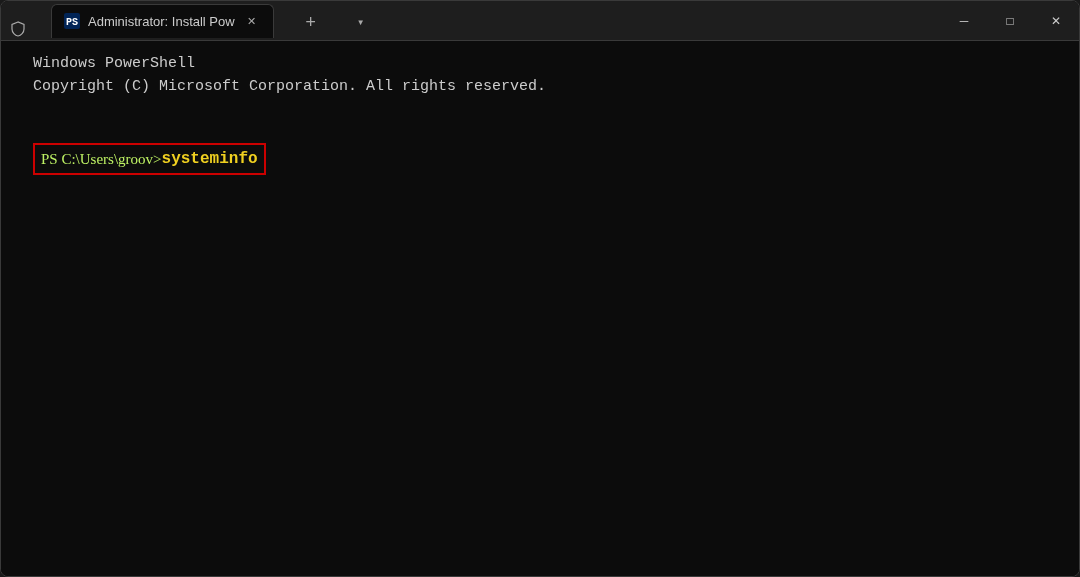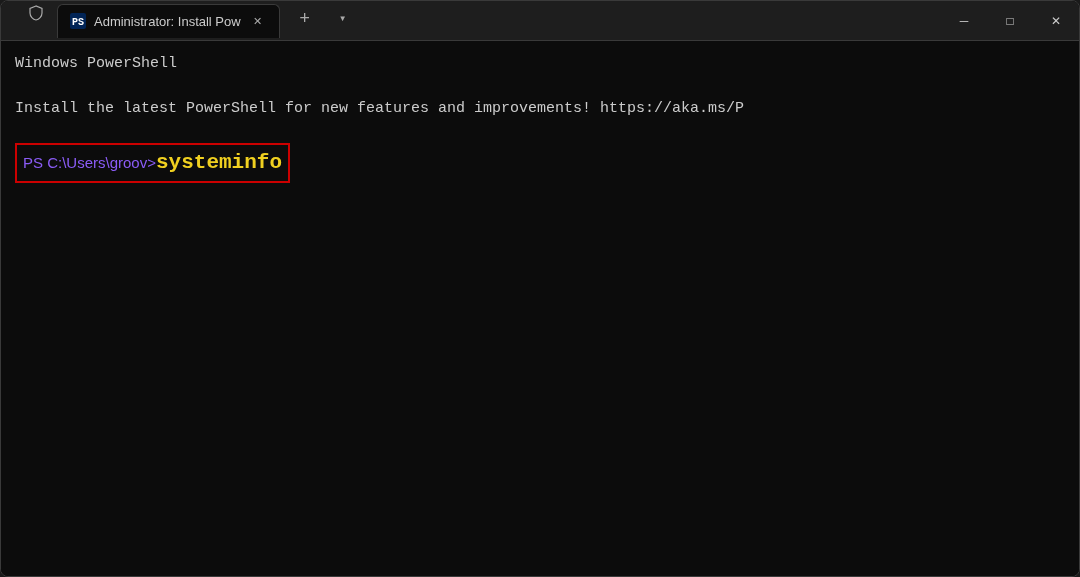--- a/index.html
+++ b/index.html
@@ -29,23 +29,23 @@
       background: #1e1e1e;
       display: flex;
       align-items: center;
       padding: 0;
       flex-shrink: 0;
       border-bottom: 1px solid #3a3a3a;
     }
 
     .titlebar-left {
       display: flex;
-      align-items: flex-start;
-      padding: 0 26px;
-      gap: 8px;
+      align-items: flex-end;
+      padding: 0 8px;
+      gap: 20px;
     }
 
     .shield-icon {
       width: 18px;
       height: 18px;
       color: #cccccc;
       display: flex;
       align-items: center;
       justify-content: center;
       font-size: 14px;
@@ -139,21 +139,21 @@
     }
 
     
     .terminal-content {
       flex: 1;
       background: #0c0c0c;
       color: #cccccc;
       font-family: 'Courier New', Courier, monospace;
       font-size: 15px;
       line-height: 1.5;
-      padding: 12px 14px;
+      padding: 12px 32px;
       overflow: auto;
     }
 
     .terminal-line {
       white-space: pre;
       display: block;
     }
 
     .terminal-blank {
       height: 1.5em;
@@ -162,28 +162,28 @@
 
     .prompt-line {
       display: flex;
       align-items: center;
       border: 2px solid #cc0000;
       padding: 2px 6px;
       width: fit-content;
     }
 
     .prompt-text {
-      color: #8b5cf6;
+      color: #bef264;
       font-size: 15px;
-      font-family: Liberation Sans, sans-serif;
+      font-family: Liberation Serif, serif;
     }
 
     .prompt-command {
       color: #f0d020;
-      font-size: 21px;
+      font-size: 16px;
       font-family: 'Courier New', Courier, monospace;
       font-weight: bold;
     }
   </style>
 </head>
 <body>
 
 <div class="window">
 
   <div class="titlebar">
@@ -225,22 +225,22 @@
         <span>□</span>
       </div>
       <div class="win-btn close">
         <span>✕</span>
       </div>
     </div>
   </div>
 
   <div class="terminal-content">
     <span class="terminal-line">Windows PowerShell</span>
+    <span class="terminal-line">Copyright (C) Microsoft Corporation. All rights reserved.</span>
     <span class="terminal-blank"></span>
-    <span class="terminal-line">Install the latest PowerShell for new features and improvements! https://aka.ms/P</span>
     <span class="terminal-blank"></span>
     <div class="prompt-line">
       <span class="prompt-text">PS C:\Users\groov&gt; </span>
       <span class="prompt-command">systeminfo</span>
     </div>
   </div>
 
 </div>
 
 </body></html>

